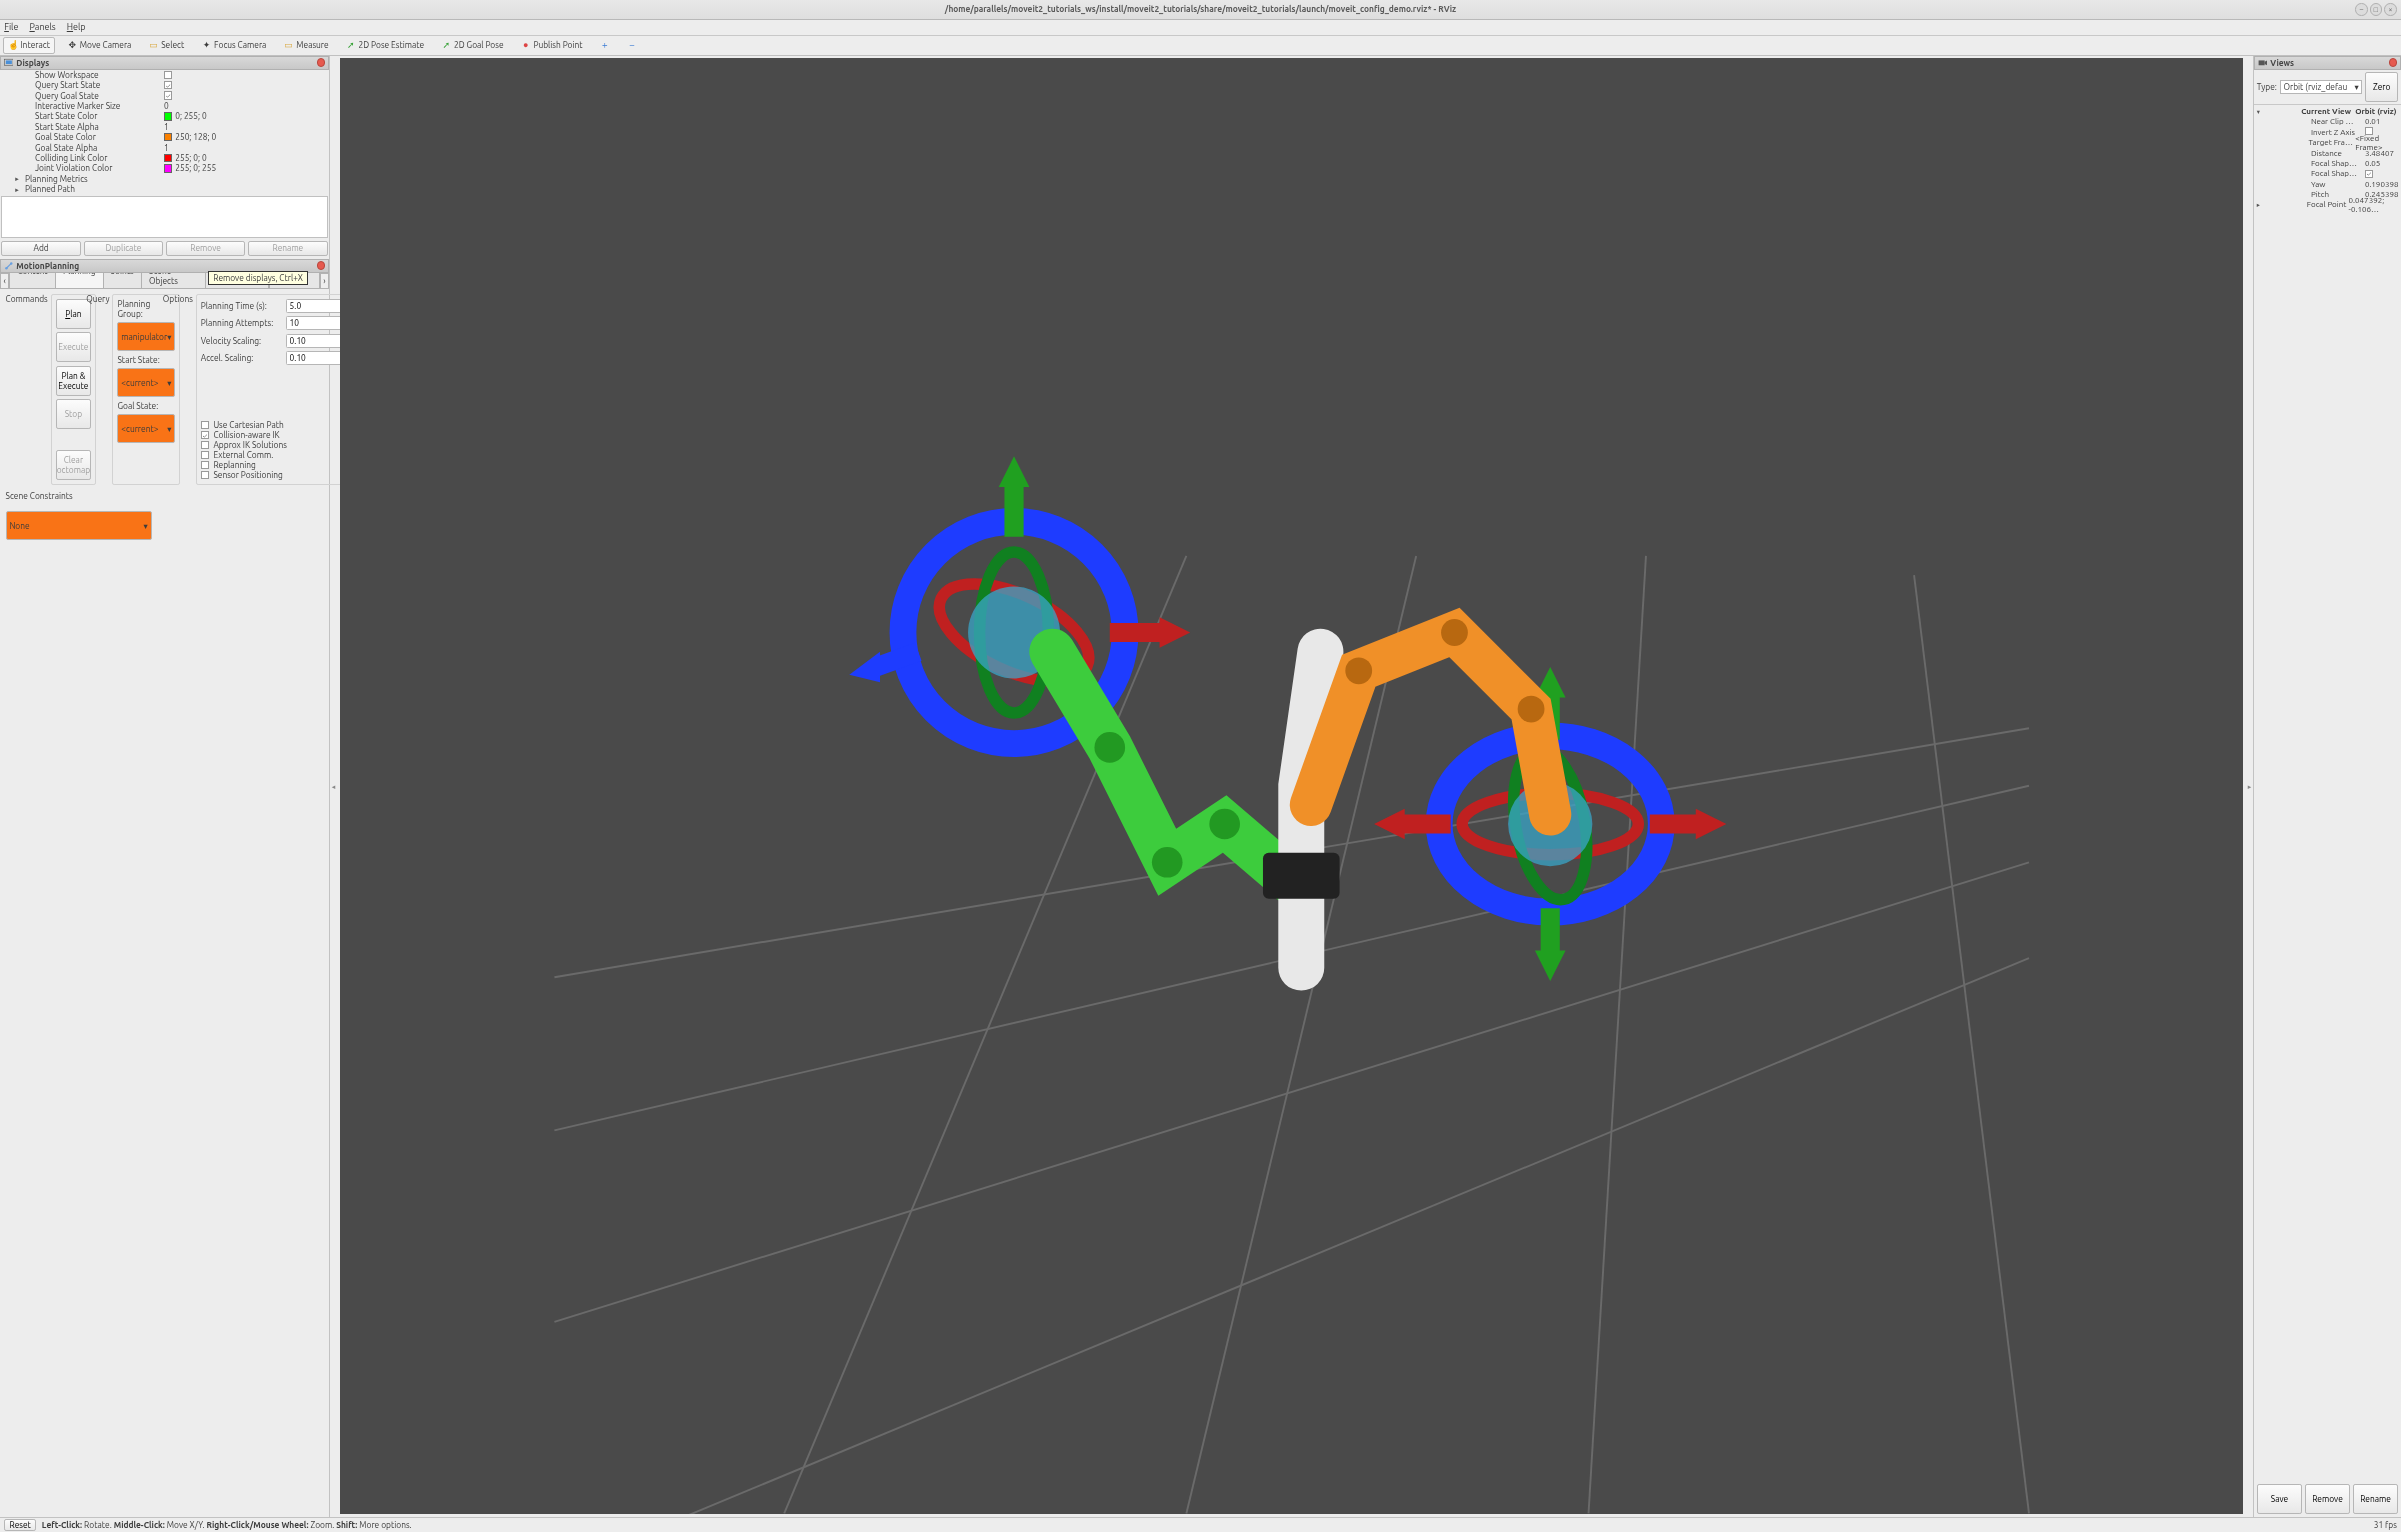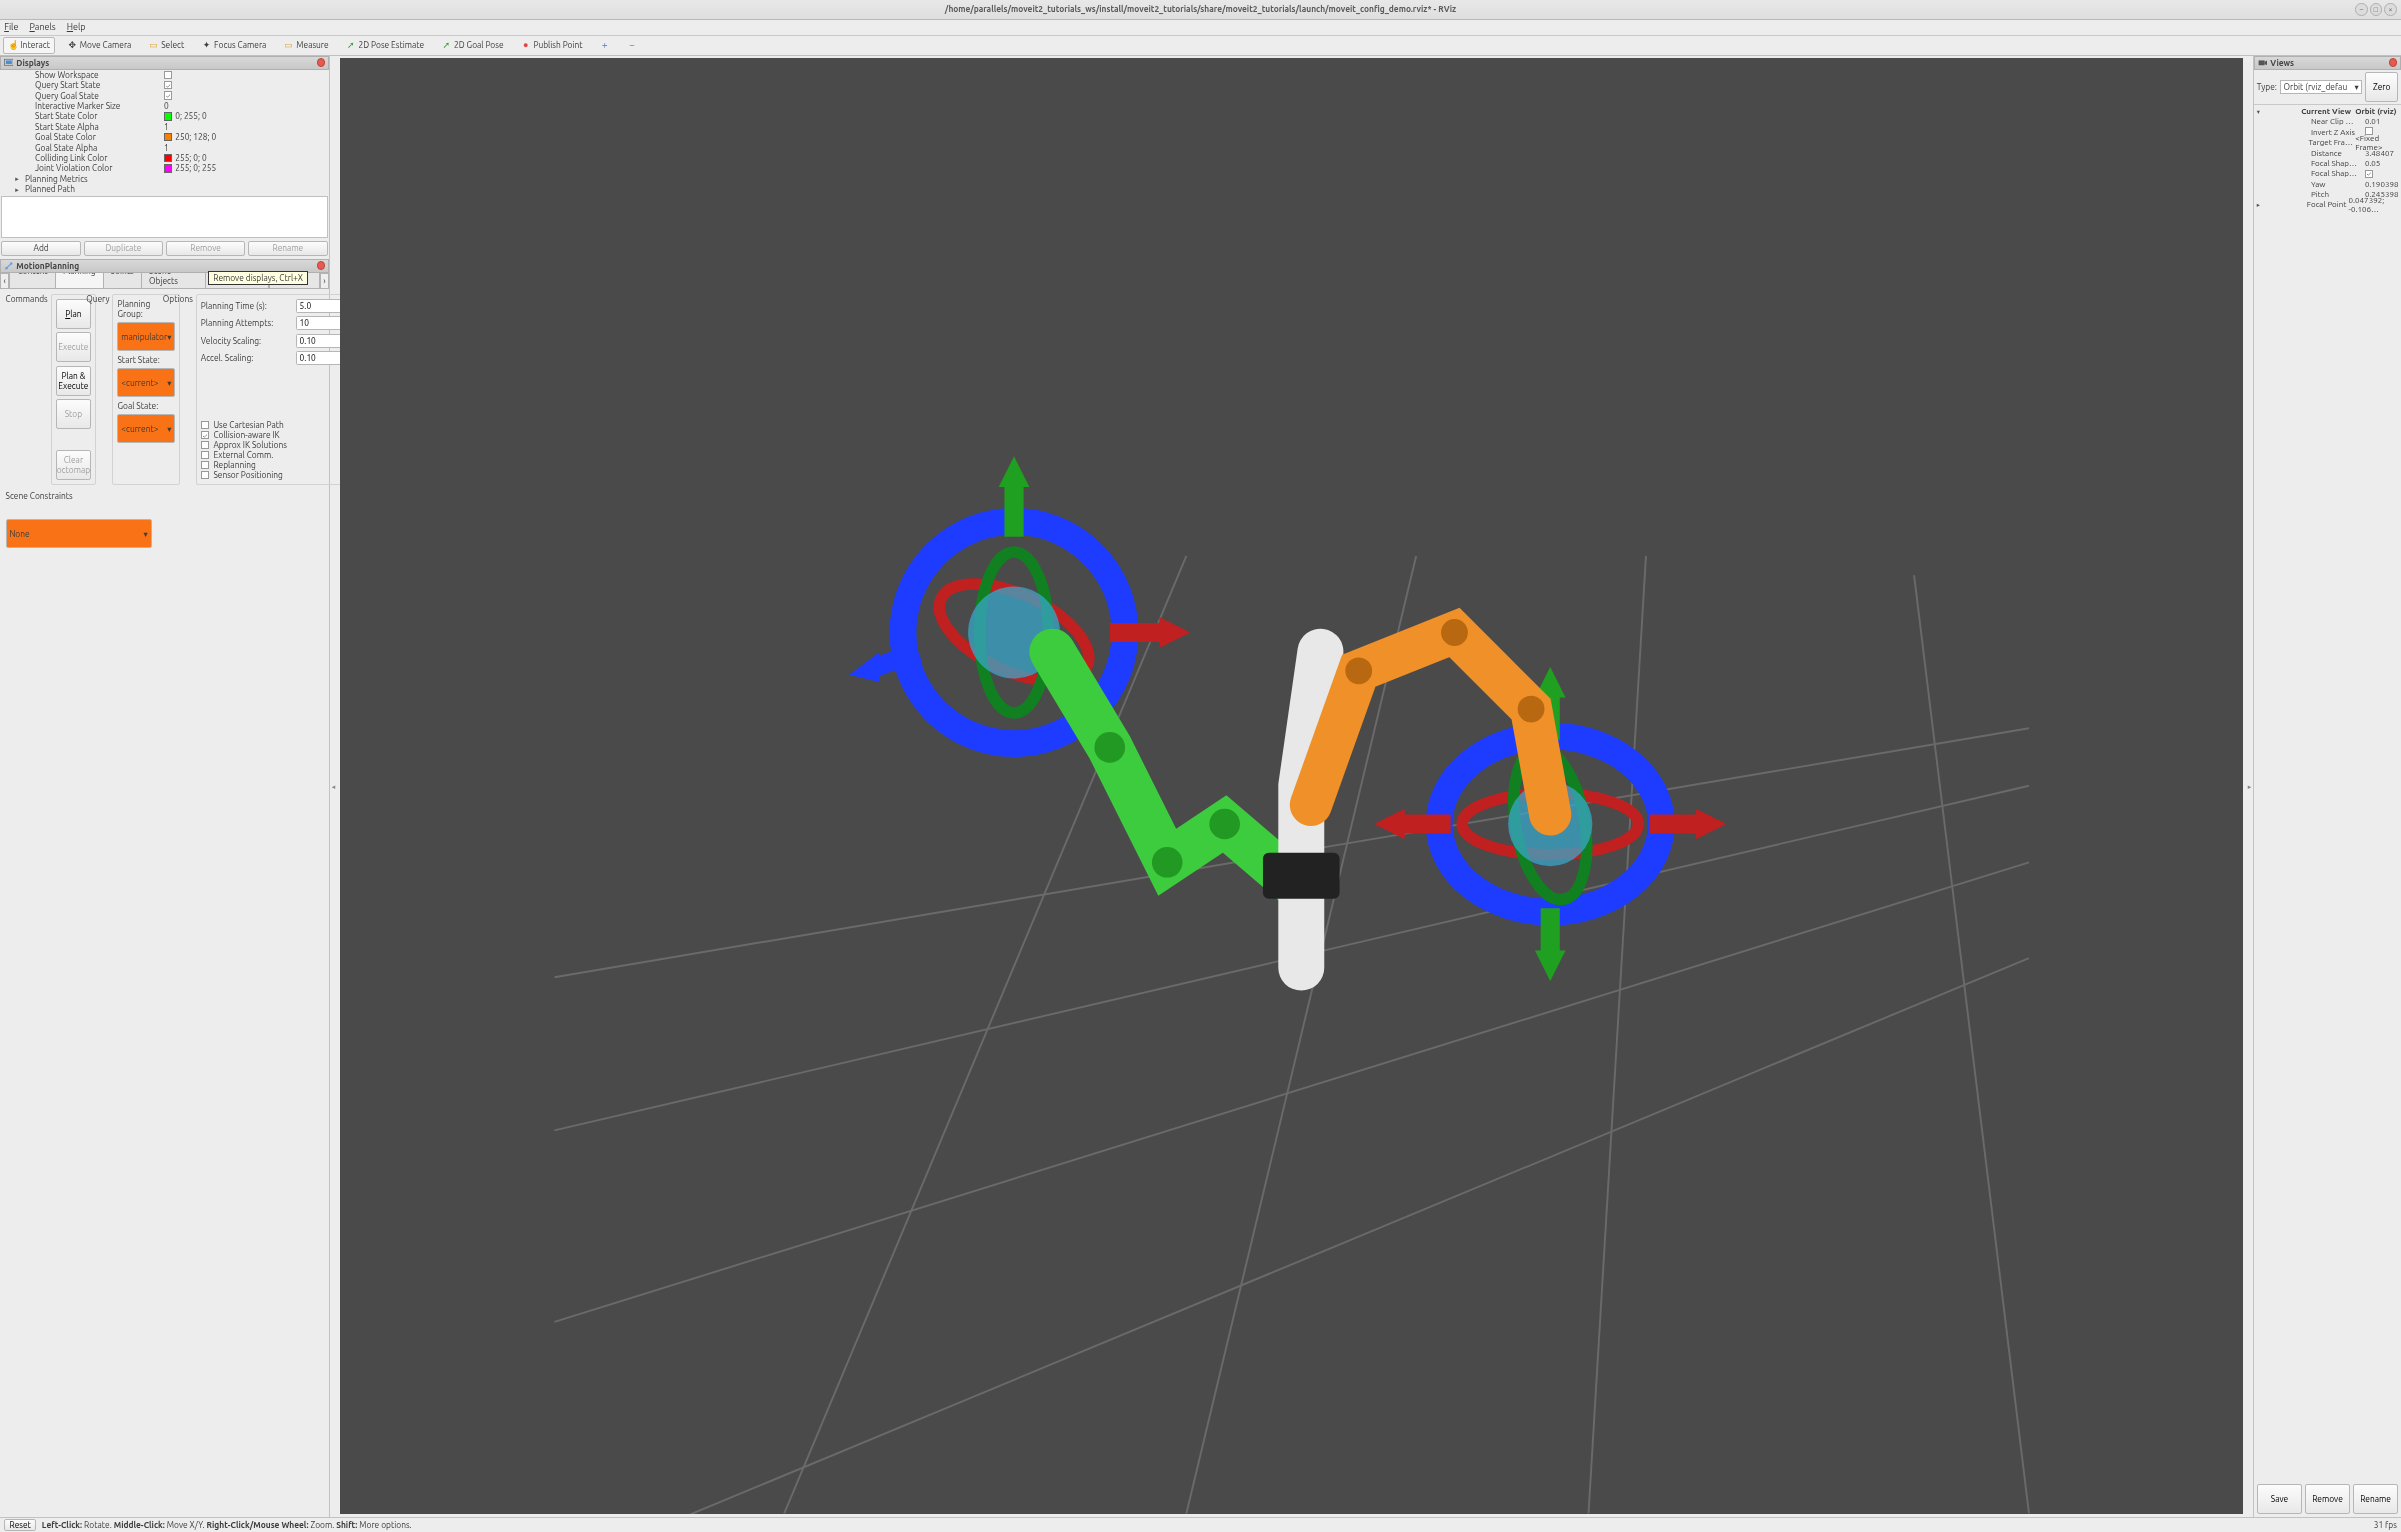--- a/index.html
+++ b/index.html
@@ -61,21 +61,21 @@
 
 .mp-body { flex:1; display:flex; flex-direction:column; padding:4.2px 5.6px 2.8px; }
 .mp-cols { display:flex; gap:5.6px; }
 .mp-col { display:flex; flex-direction:row; gap:2.8px; }
 .mp-col h4 { font-size:8.4px; font-weight:400; margin-bottom:2.8px; }
 .mp-col .group { border:0.7px solid #d2d2d2; border-radius:2.1px; padding:4.2px; display:flex; flex-direction:column; gap:3.5px; }
 .mp-btn { height:30px; border:0.7px solid #b6b6b6; border-radius:2.1px; background:linear-gradient(#fcfcfc,#e8e8e8); font-size:8.4px; }
 .mp-btn.disabled { color:#a0a0a0; }
 .mp-label { font-size:8.4px; }
 .mp-select { height:29px; border:0.7px solid #b6b6b6; border-radius:2.1px; background:#f97316; padding:0 2.8px; display:flex; align-items:center; justify-content:space-between; font-size:8.4px; }
-.mp-opt-row { display:flex; align-items:center; gap:20px; }
+.mp-opt-row { display:flex; align-items:center; gap:10px; }
 .mp-opt-row label { flex:0 0 75px; font-size:8.4px; }
 .spinbox { flex:1; height:14px; border:0.7px solid #b6b6b6; border-radius:1.4px; background:#fff; display:flex; align-items:center; }
 .spinbox input { flex:1; border:none; padding:0 2.8px; font-size:8.4px; outline:none; }
 .spinbox .spins { width:9.7px; display:flex; flex-direction:column; border-left:0.7px solid #ccc; }
 .spinbox .spins span { height:6.3px; font-size:4.9px; text-align:center; line-height:6.3px; color:#666; }
 .chkrow { display:flex; align-items:center; gap:4.2px; font-size:8.4px; }
 
 
 .tooltip { position:absolute; background:#ffffe0; border:0.7px solid #333; padding:1.4px 4.2px; font-size:8.4px; z-index:20;margin-left:10px; }
 
@@ -379,21 +379,21 @@
                 <div class="chkrow">
                   <span class="chk"></span>
                   <span>Sensor Positioning</span>
                 </div>
               </div>
           </div>
         </div>
       </div>
       <div style="margin-top:5.6px">
         <span class="mp-label">Scene Constraints</span>
-        <div class="mp-select" style="width:146px;margin-top:18px">
+        <div class="mp-select" style="width:146px;margin-top:10px">
             <span>None</span>
             <span>▾</span>
           </div>
       </div>
     </div>
   </div>
 
   <div class="centercol">
     <div class="vp-handle">◂</div>
     <div class="viewport">

